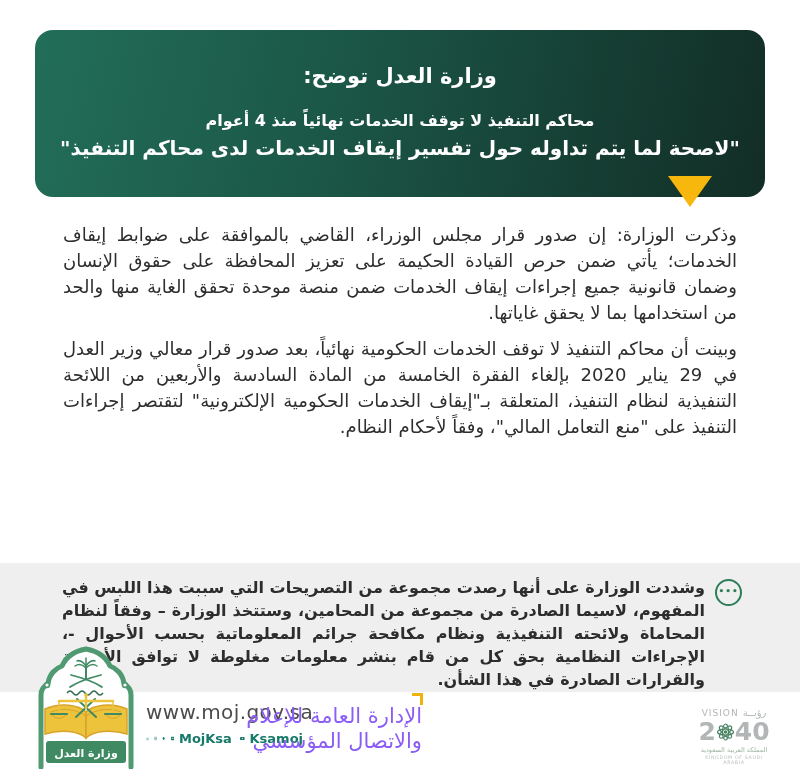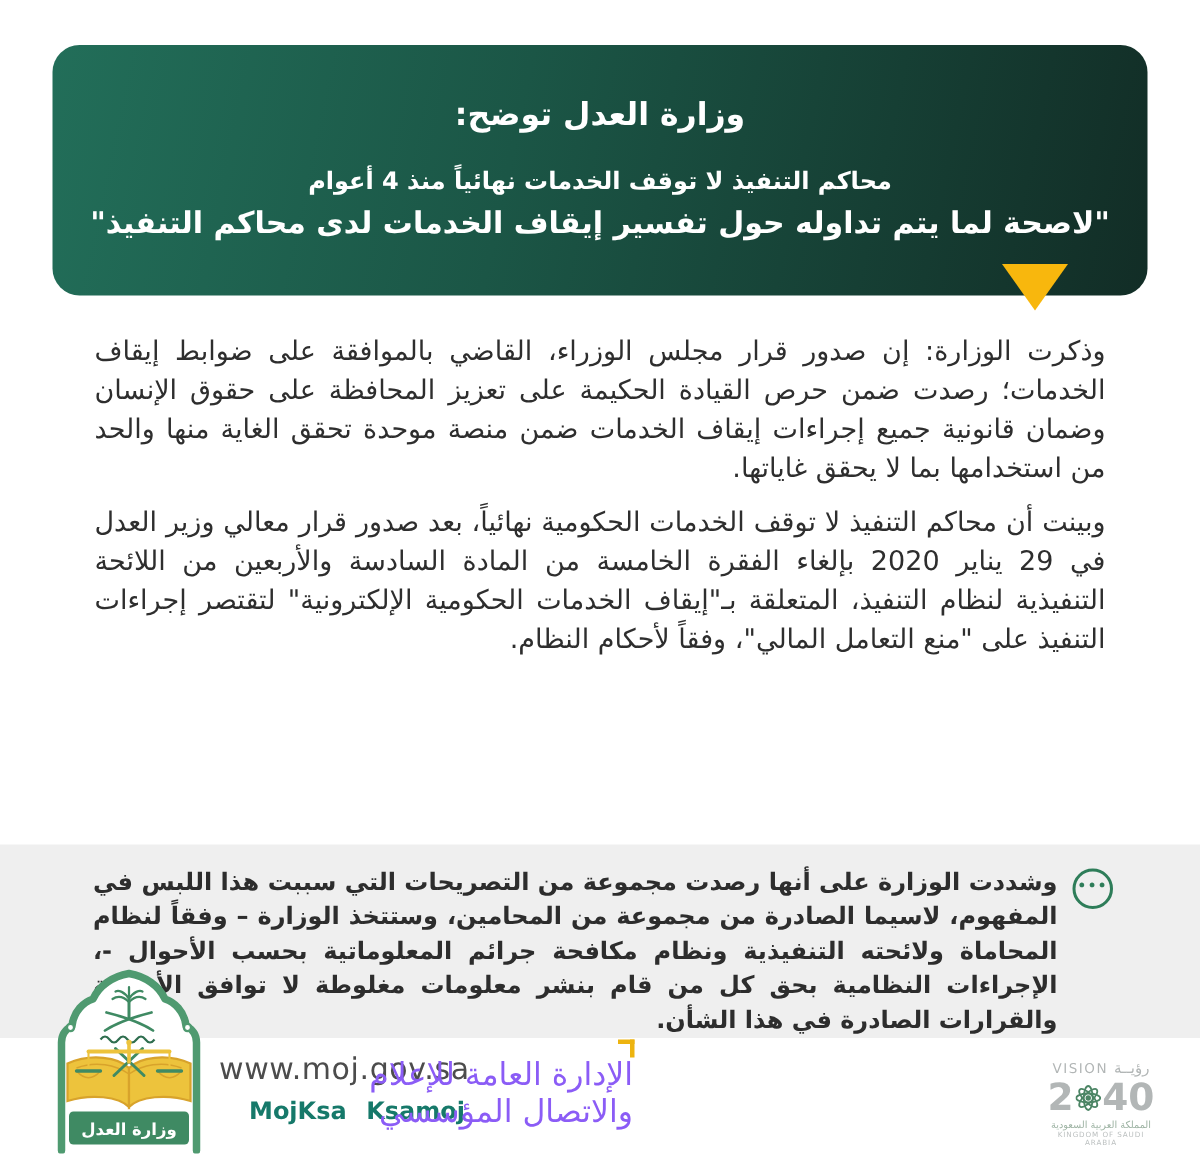--- a/index.html
+++ b/index.html
@@ -53,21 +53,21 @@
     flex:1; font-size:16px; font-weight:bold; color:#2d2d2d;
     line-height:23px; text-align:justify;
   }
   
   .moj-logo { position:absolute; left:33px; top:645px; width:106px; height:124px; }
   .website-block { position:absolute; left:146px; top:700px; width:160px; }
   .website-url {
     font-size:20px; color:#4c4c4c; letter-spacing:0.4px; white-space:nowrap;
   }
   .social-row { margin-top:7px; display:flex; align-items:center; gap:5px; }
-  .social-label { color:#16796a; font-size:16px; font-weight:bold; margin-right:3px; white-space:nowrap; }
+  .social-label { color:#16796a; font-size:13px; font-weight:bold; margin-right:3px; white-space:nowrap; }
   .dept-block {
     position:absolute; left:290px; top:704px; width:132px;
     direction:rtl; text-align:right; color:#8b5cf6;
     font-size:21px; line-height:25px; white-space:nowrap;
   }
   .corner-bracket {
     position:absolute; left:412px; top:693px; width:11px; height:12px;
     border-top:3px solid #edb410; border-right:3px solid #edb410;
   }
   .vision-block {
@@ -89,21 +89,21 @@
 <div class="page">
 
   <div class="header-banner">
     <div class="t1">وزارة العدل توضح:</div>
     <div class="t2">محاكم التنفيذ لا توقف الخدمات نهائياً منذ 4 أعوام</div>
     <div class="t3">"لاصحة لما يتم تداوله حول تفسير إيقاف الخدمات لدى محاكم التنفيذ"</div>
   </div>
   <div class="pointer-triangle"></div>
 
   <div class="body-text">
-    <p class="p2">وذكرت الوزارة: إن صدور قرار مجلس الوزراء، القاضي بالموافقة على ضوابط إيقاف الخدمات؛ رصدت ضمن حرص القيادة الحكيمة على تعزيز المحافظة على حقوق الإنسان وضمان قانونية جميع إجراءات إيقاف الخدمات ضمن منصة موحدة تحقق الغاية منها والحد من استخدامها بما لا يحقق غاياتها.</p>
+    <p class="p2">وذكرت الوزارة: إن صدور قرار مجلس الوزراء، القاضي بالموافقة على ضوابط إيقاف الخدمات؛ يأتي ضمن حرص القيادة الحكيمة على تعزيز المحافظة على حقوق الإنسان وضمان قانونية جميع إجراءات إيقاف الخدمات ضمن منصة موحدة تحقق الغاية منها والحد من استخدامها بما لا يحقق غاياتها.</p>
     <p class="p3">وبينت أن محاكم التنفيذ لا توقف الخدمات الحكومية نهائياً، بعد صدور قرار معالي وزير العدل في 29 يناير 2020 بإلغاء الفقرة الخامسة من المادة السادسة والأربعين من اللائحة التنفيذية لنظام التنفيذ، المتعلقة بـ"إيقاف الخدمات الحكومية الإلكترونية" لتقتصر إجراءات التنفيذ على "منع التعامل المالي"، وفقاً لأحكام النظام.</p>
   </div>
 
   <div class="highlight-band">
     <div class="ellipsis-circle">
       <span>•••</span>
     </div>
     <div class="highlight-text">وشددت الوزارة على أنها رصدت مجموعة من التصريحات التي سببت هذا اللبس في المفهوم، لاسيما الصادرة من مجموعة من المحامين، وستتخذ الوزارة – وفقاً لنظام المحاماة ولائحته التنفيذية ونظام مكافحة جرائم المعلوماتية بحسب الأحوال -، الإجراءات النظامية بحق كل من قام بنشر معلومات مغلوطة لا توافق الأنظمة والقرارات الصادرة في هذا الشأن.</div>
   </div>
 

